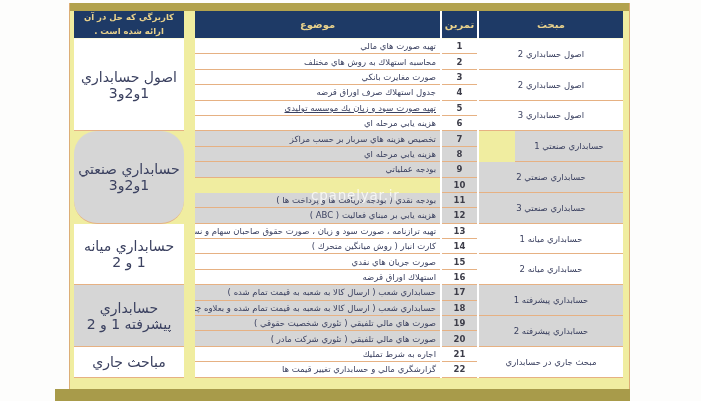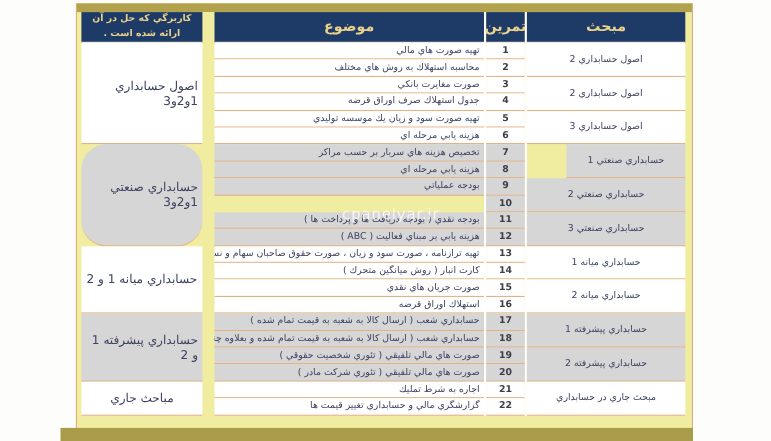--- a/index.html
+++ b/index.html
@@ -12,31 +12,31 @@
   .table-frame{position:absolute;left:69px;top:3px;width:561px;height:397px;
     background:var(--pale);border-left:1px solid #dcae76;border-right:1px solid #dcae76;box-sizing:border-box;}
   .top-bar{height:8px;background:var(--olive);}
   .grid{display:grid;direction:rtl;margin:0 6px;
     grid-template-columns:144px 2px 35px 2px 245px 11px 110px;
     grid-template-rows:28px repeat(22,15.4px);}
   .spacer{grid-row:1/-1;background:#fff;}
   .sp1{grid-column:2}.sp2{grid-column:4}
   .sp3{grid-column:6;background:var(--pale);}
   .hcell{background:var(--navy);color:var(--gold);font-weight:bold;display:flex;
-    align-items:center;justify-content:center;font-size:13px;border-bottom:1px solid #fdfce0;
+    align-items:center;justify-content:center;font-size:10px;border-bottom:1px solid #fdfce0;
     box-sizing:border-box;}
   .h-topic{grid-column:1}.h-ex{grid-column:3}.h-subj{grid-column:5}
   .h-ws{grid-column:7;font-size:8.5px;line-height:1.55;text-align:center;padding:1px 7px;}
   .cell{box-sizing:border-box;display:flex;align-items:center;overflow:hidden;
     border-bottom:1px solid var(--tan);background:#fff;color:var(--ink);}
   .cell.gray{background:var(--gray);}
   .subject-cell{grid-column:5;justify-content:flex-start;padding:0 4px;font-size:8.5px;white-space:nowrap;}
   .num-cell{grid-column:3;justify-content:center;font-size:8.5px;font-weight:bold;color:#3d3d49;}
   .topic-cell{grid-column:1;justify-content:center;font-size:8.5px;text-align:center;}
-  .ws-cell{grid-column:7;justify-content:center;font-size:11px;text-align:right;padding:0 4px;}
+  .ws-cell{grid-column:7;justify-content:center;font-size:14px;text-align:center;padding:0 4px;}
   .bottom-bar{position:absolute;left:55px;top:389px;width:575px;height:12px;background:var(--olive2);}
   .watermark{position:absolute;left:311px;top:187px;color:rgba(255,255,255,0.72);
     font-size:13.5px;letter-spacing:0.8px;pointer-events:none;}
 </style>
 </head>
 <body>
 
 <div class="stage">
   <div class="table-frame">
     <div class="top-bar"></div>
@@ -52,21 +52,21 @@
         <div class="cell subject-cell" style="grid-row: 2;">تهيه صورت هاي مالي</div>
         <div class="cell topic-cell" style="grid-row: 2 / span 2;">اصول حسابداري 2</div>
         <div class="cell num-cell" style="grid-row: 3;">2</div>
         <div class="cell subject-cell" style="grid-row: 3;">محاسبه استهلاك به روش هاي مختلف</div>
         <div class="cell num-cell" style="grid-row: 4;">3</div>
         <div class="cell subject-cell" style="grid-row: 4;">صورت مغايرت بانكي</div>
         <div class="cell topic-cell" style="grid-row: 4 / span 2;">اصول حسابداري 2</div>
         <div class="cell num-cell" style="grid-row: 5;">4</div>
         <div class="cell subject-cell" style="grid-row: 5;">جدول استهلاك صرف اوراق قرضه</div>
         <div class="cell num-cell" style="grid-row: 6;">5</div>
-        <div class="cell subject-cell" style="grid-row: 6;">تهيه صورت سود و زيان يك موسسه توليدي</div>
+        <div class="cell subject-cell" style="grid-row: 6; text-decoration: underline;">تهيه صورت سود و زيان يك موسسه توليدي</div>
         <div class="cell topic-cell" style="grid-row: 6 / span 2;">اصول حسابداري 3</div>
         <div class="cell num-cell" style="grid-row: 7;">6</div>
         <div class="cell subject-cell" style="grid-row: 7;">هزينه يابي مرحله اي</div>
         <div class="cell num-cell gray" style="grid-row: 8;">7</div>
         <div class="cell subject-cell gray" style="grid-row: 8;">تخصيص هزينه هاي سربار بر حسب مراكز</div>
         <div class="cell topic-cell gray" style="grid-row: 8 / span 2; margin-left: 36px;">حسابداري صنعتي 1</div>
         <div class="cell num-cell gray" style="grid-row: 9;">8</div>
         <div class="cell subject-cell gray" style="grid-row: 9;">هزينه يابي مرحله اي</div>
         <div class="cell num-cell gray" style="grid-row: 10;">9</div>
         <div class="cell subject-cell gray" style="grid-row: 10;">بودجه عملياتي</div>

